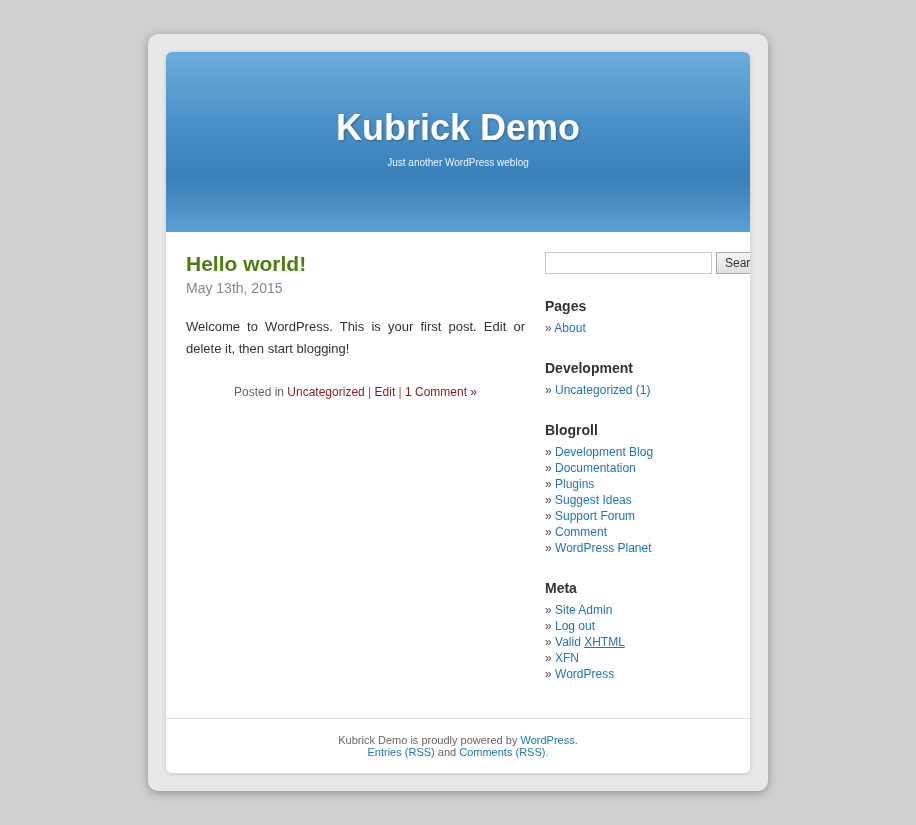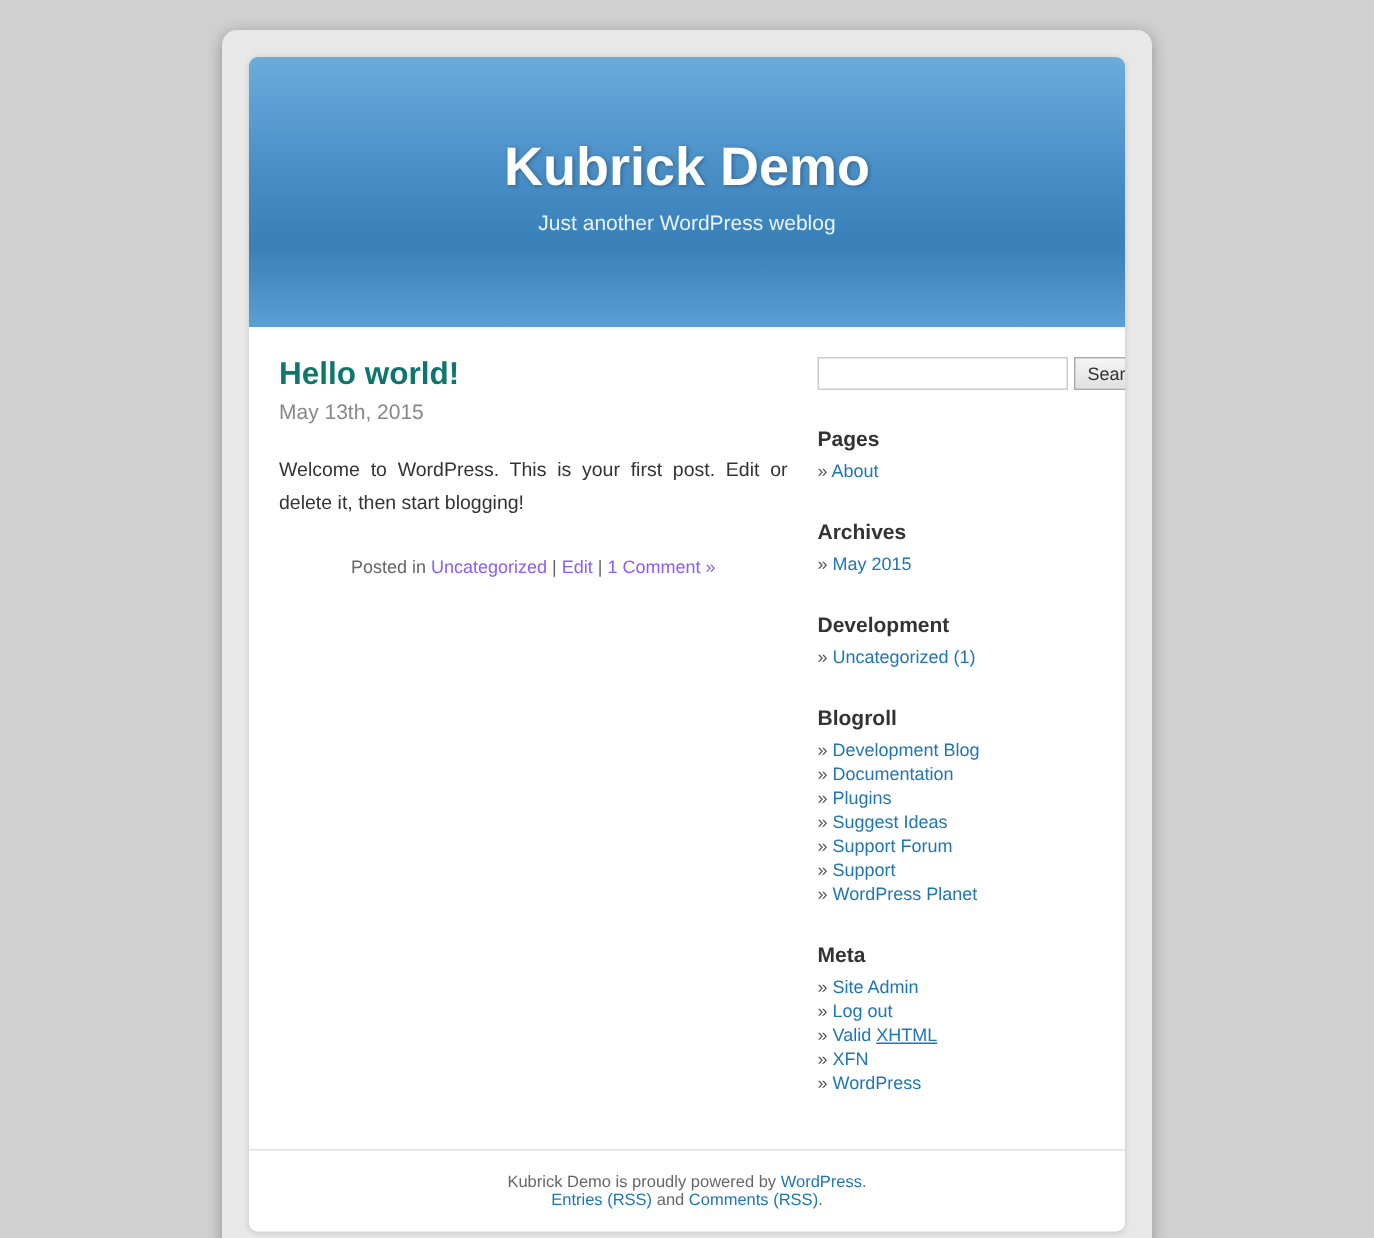--- a/index.html
+++ b/index.html
@@ -48,42 +48,42 @@
       color: #fff;
       font-size: 36px;
       font-weight: bold;
       font-family: Arial, Helvetica, sans-serif;
       text-shadow: 1px 1px 3px rgba(0,0,0,0.3);
       margin-bottom: 8px;
     }
 
     .site-tagline {
       color: #e8f4ff;
-      font-size: 14px;
+      font-size: 10px;
       font-family: Arial, Helvetica, sans-serif;
     }
 
     
     .content-area {
       display: flex;
       padding: 20px 20px 20px 20px;
       gap: 20px;
       background: #fff;
     }
 
     
     .main-content {
       flex: 1;
       min-width: 0;
     }
 
     .post-title {
       font-size: 21px;
       font-weight: bold;
-      color: #0f766e;
+      color: #4d7c0f;
       font-family: Arial, Helvetica, sans-serif;
       margin-bottom: 4px;
     }
 
     .post-date {
       color: #888;
       font-size: 14px;
       font-family: Arial, Helvetica, sans-serif;
       margin-bottom: 20px;
     }
@@ -100,21 +100,21 @@
     .post-footer {
       font-size: 12px;
       color: #666;
       font-family: Arial, Helvetica, sans-serif;
       text-align: center;
       border-top: none;
       padding-top: 5px;
     }
 
     .post-footer a {
-      color: #8b5cf6;
+      color: #7f1d1d;
       text-decoration: none;
       margin-top: 32px;
     }
 
     
     .sidebar {
       width: 185px;
       flex-shrink: 0;
       font-family: Arial, Helvetica, sans-serif;
       font-size: 12px;
@@ -237,47 +237,39 @@
 
         <div class="widget">
           <h3 class="widget-title">Pages</h3>
           <ul>
             <li>
               <a href="#">About</a>
             </li>
           </ul>
         </div>
 
-        <div class="widget">
-          <h3 class="widget-title">Archives</h3>
-          <ul>
-            <li>
-              <a href="#">May 2015</a>
-            </li>
-          </ul>
-        </div>
 
         <div class="widget">
           <h3 class="widget-title">Development</h3>
           <ul>
             <li>
               <a href="#">Uncategorized (1)</a>
             </li>
           </ul>
         </div>
 
         <div class="widget">
           <h3 class="widget-title">Blogroll</h3>
           <ul>
             <li><a href="#">Development Blog</a></li>
             <li><a href="#">Documentation</a></li>
             <li><a href="#">Plugins</a></li>
             <li><a href="#">Suggest Ideas</a></li>
             <li><a href="#">Support Forum</a></li>
-            <li><a href="#">Support</a></li>
+            <li><a href="#">Comment</a></li>
             <li><a href="#">WordPress Planet</a></li>
           </ul>
         </div>
 
         <div class="widget">
           <h3 class="widget-title">Meta</h3>
           <ul>
             <li><a href="#">Site Admin</a></li>
             <li><a href="#">Log out</a></li>
             <li><a href="#">Valid <span class="xhtml-underline">XHTML</span></a></li>

